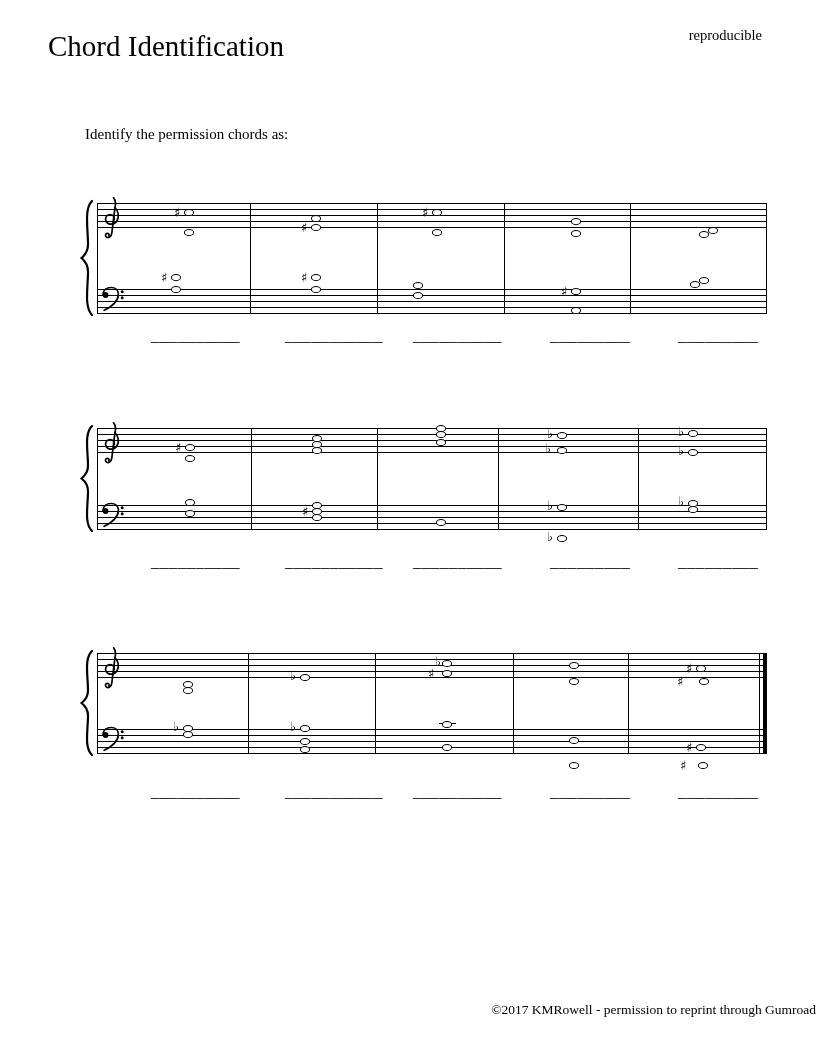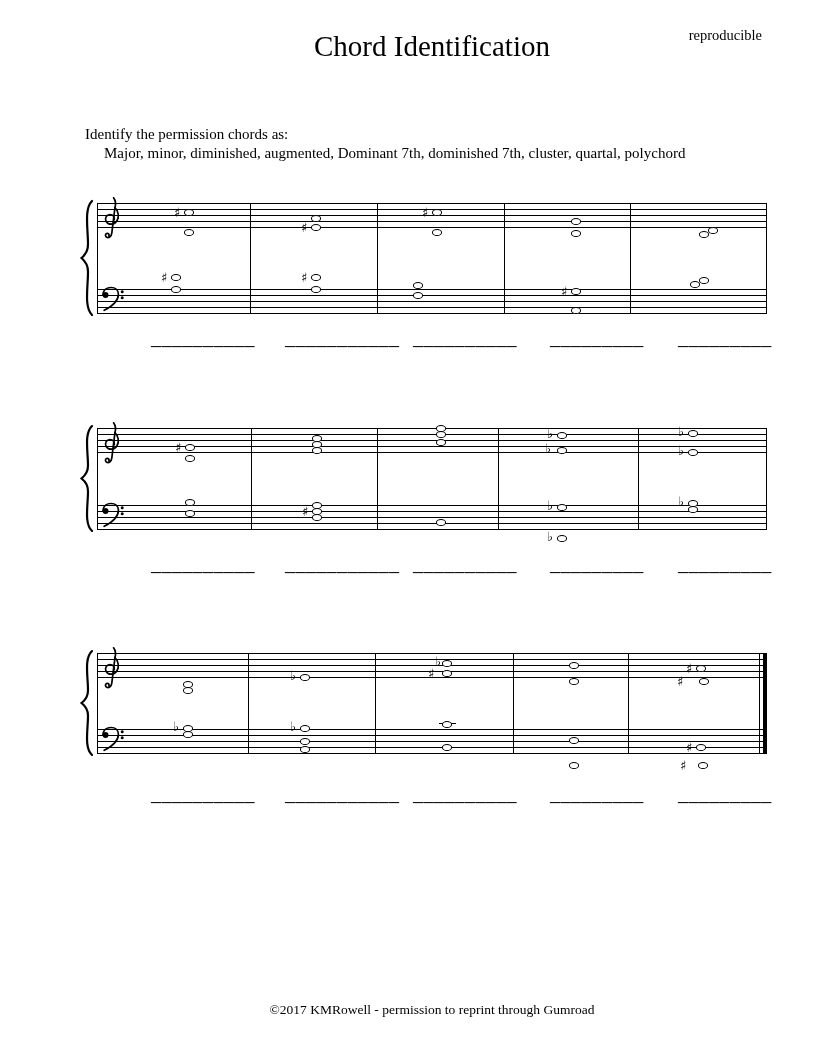--- a/index.html
+++ b/index.html
@@ -2,48 +2,47 @@
 <html><head>
 <meta charset="utf-8">
 <style>
   html,body{margin:0;padding:0;background:#888;}
   #page{
     position:relative;width:816px;height:1056px;background:#ffffff;
     margin:0 auto;overflow:hidden;
     font-family:"Liberation Serif", serif;color:#000;
   }
   #reproducible{position:absolute;top:27px;right:54px;font-size:14.5px;}
-  #title{position:absolute;top:30px;left:48px;right:0;text-align:center;font-size:29px;}
+  #title{position:absolute;top:30px;left:48px;right:0;font-size:29px;}
   #subtitle{position:absolute;top:70px;left:48px;right:0;text-align:center;font-size:16px;font-weight:bold;}
   #instr1{position:absolute;top:126px;left:85px;font-size:15px;}
   #instr2{position:absolute;top:145px;left:104px;font-size:15px;}
-  #footer{position:absolute;top:1002px;left:48px;right:0;text-align:center;font-size:13.5px;}
+  #footer{position:absolute;top:1002px;left:48px;right:0;text-align:right;font-size:13.5px;}
   .staff-line{position:absolute;height:1px;background:#000;}
   .ledger-line{position:absolute;height:1.2px;background:#000;}
   .barline{position:absolute;width:1.2px;background:#000;}
   .barline-thick{position:absolute;width:4.4px;background:#000;}
   .whole-note{
     position:absolute;width:10.5px;height:7px;box-sizing:border-box;
     border:1.9px solid #000;border-radius:50%;background:#fff;
   }
   .accidental{
     position:absolute;font-family:"DejaVu Sans", sans-serif;
     font-size:13px;line-height:1;color:#000;
   }
-  .answer-blank{position:absolute;font-size:20px;letter-spacing:0.4px;white-space:pre;}
+  .answer-blank{position:absolute;font-size:17px;letter-spacing:0.4px;white-space:pre;}
   .clef-svg,.brace-svg{position:absolute;overflow:visible;}
 </style>
 </head>
 <body>
 
 <div id="page">
   <div id="reproducible">reproducible</div>
   <div id="title">Chord Identification</div>
   <div id="instr1">Identify the permission chords as:</div>
-  <div id="instr2">Major, minor, diminished, augmented, Dominant 7th, dominished 7th, cluster, quartal, polychord</div>
   <div id="notation-layer">
       <div>
         <svg class="clef-svg" viewBox="0 0 13 116" width="13" height="114" preserveAspectRatio="none" style="position: absolute; left: 80px; top: 201px;">
           <path d="M12 0 C4 8 8 28 8 44 C8 50 5 55 1.5 58 C5 61 8 66 8 72 C8 88 4 108 12 116" fill="none" stroke="#000000" stroke-width="2.2" stroke-linecap="round"></path>
         </svg>
         <div class="barline" style="left: 97px; top: 203px; height: 111px;"></div>
         <div class="staff-line" style="left: 97px; top: 203px; width: 670px;"></div>
         <div class="staff-line" style="left: 97px; top: 209px; width: 670px;"></div>
         <div class="staff-line" style="left: 97px; top: 215px; width: 670px;"></div>
         <div class="staff-line" style="left: 97px; top: 221px; width: 670px;"></div>

